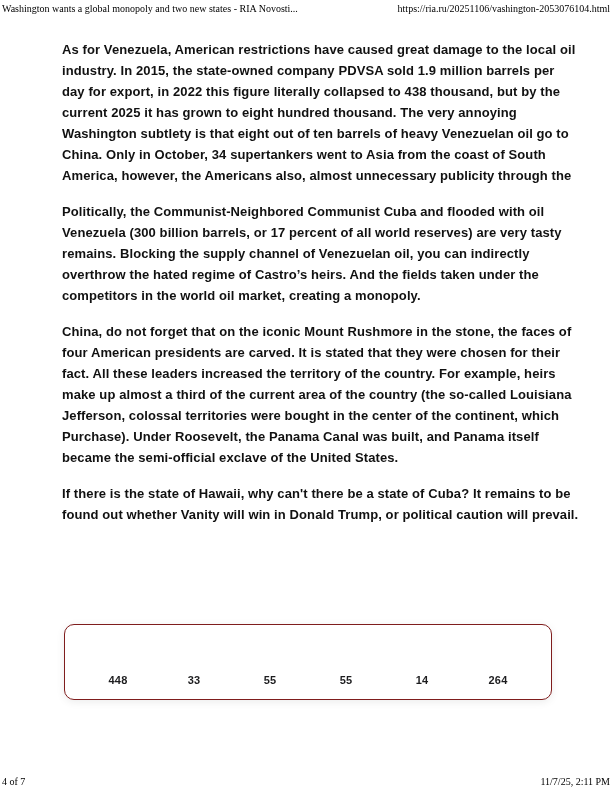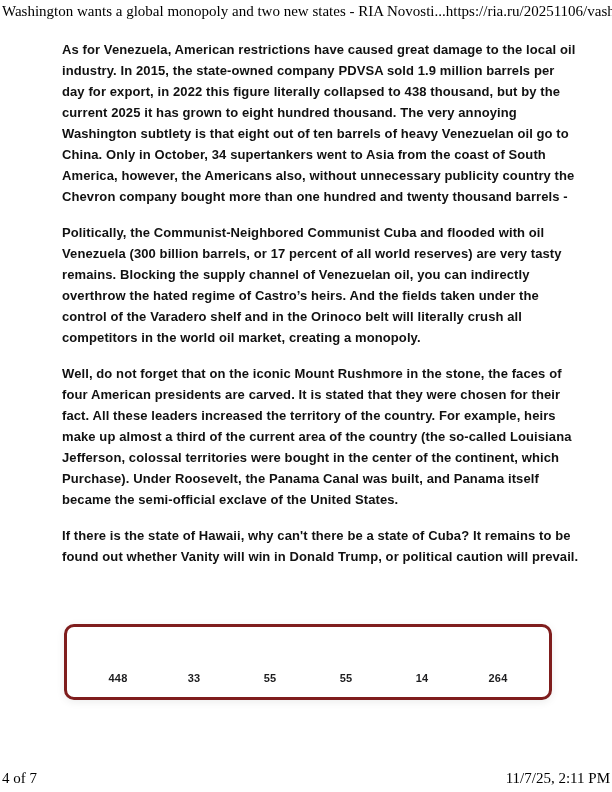--- a/index.html
+++ b/index.html
@@ -12,21 +12,21 @@
     overflow: hidden;
   }
   
   .print-bar {
     position: absolute;
     left: 2px;
     right: 2px;
     display: flex;
     justify-content: space-between;
     font-family: "Liberation Serif", "DejaVu Serif", serif;
-    font-size: 15px;
+    font-size: 10px;
     color: #000000;
     white-space: nowrap;
   }
   .print-bar.header { top: 3px; }
   .print-bar.footer { bottom: 5px; }
 
   
   .article {
     position: absolute;
     top: 39px;
@@ -44,21 +44,21 @@
   }
 
   
   .share-card {
     position: absolute;
     top: 624px;
     left: 64px;
     width: 488px;
     height: 76px;
     background: #ffffff;
-    border: 3px solid #7f1d1d;
+    border: 1px solid #7f1d1d;
     border-radius: 10px;
     box-shadow: 0 2px 8px rgba(0,0,0,0.08);
   }
   .share-counts {
     position: absolute;
     left: 0;
     right: 0;
     bottom: 13px;
     display: flex;
     justify-content: center;
@@ -82,33 +82,31 @@
 </div>
 
 <div class="article">
   <div class="paragraph">
       <span class="line">As for Venezuela, American restrictions have caused great damage to the local oil</span>
       <span class="line">industry. In 2015, the state-owned company PDVSA sold 1.9 million barrels per</span>
       <span class="line">day for export, in 2022 this figure literally collapsed to 438 thousand, but by the</span>
       <span class="line">current 2025 it has grown to eight hundred thousand. The very annoying</span>
       <span class="line">Washington subtlety is that eight out of ten barrels of heavy Venezuelan oil go to</span>
       <span class="line">China. Only in October, 34 supertankers went to Asia from the coast of South</span>
-      <span class="line">America, however, the Americans also, without unnecessary publicity country the</span>
-      <span class="line">Chevron company bought more than one hundred and twenty thousand barrels -</span>
+      <span class="line">America, however, the Americans also, almost unnecessary publicity through the</span>
     </div>
   <div class="paragraph">
       <span class="line">Politically, the Communist-Neighbored Communist Cuba and flooded with oil</span>
       <span class="line">Venezuela (300 billion barrels, or 17 percent of all world reserves) are very tasty</span>
       <span class="line">remains. Blocking the supply channel of Venezuelan oil, you can indirectly</span>
       <span class="line">overthrow the hated regime of Castro’s heirs. And the fields taken under the</span>
-      <span class="line">control of the Varadero shelf and in the Orinoco belt will literally crush all</span>
       <span class="line">competitors in the world oil market, creating a monopoly.</span>
     </div>
   <div class="paragraph">
-      <span class="line">Well, do not forget that on the iconic Mount Rushmore in the stone, the faces of</span>
+      <span class="line">China, do not forget that on the iconic Mount Rushmore in the stone, the faces of</span>
       <span class="line">four American presidents are carved. It is stated that they were chosen for their</span>
       <span class="line">fact. All these leaders increased the territory of the country. For example, heirs</span>
       <span class="line">make up almost a third of the current area of the country (the so-called Louisiana</span>
       <span class="line">Jefferson, colossal territories were bought in the center of the continent, which</span>
       <span class="line">Purchase). Under Roosevelt, the Panama Canal was built, and Panama itself</span>
       <span class="line">became the semi-official exclave of the United States.</span>
     </div>
   <div class="paragraph">
       <span class="line">If there is the state of Hawaii, why can't there be a state of Cuba? It remains to be</span>
       <span class="line">found out whether Vanity will win in Donald Trump, or political caution will prevail.</span>

